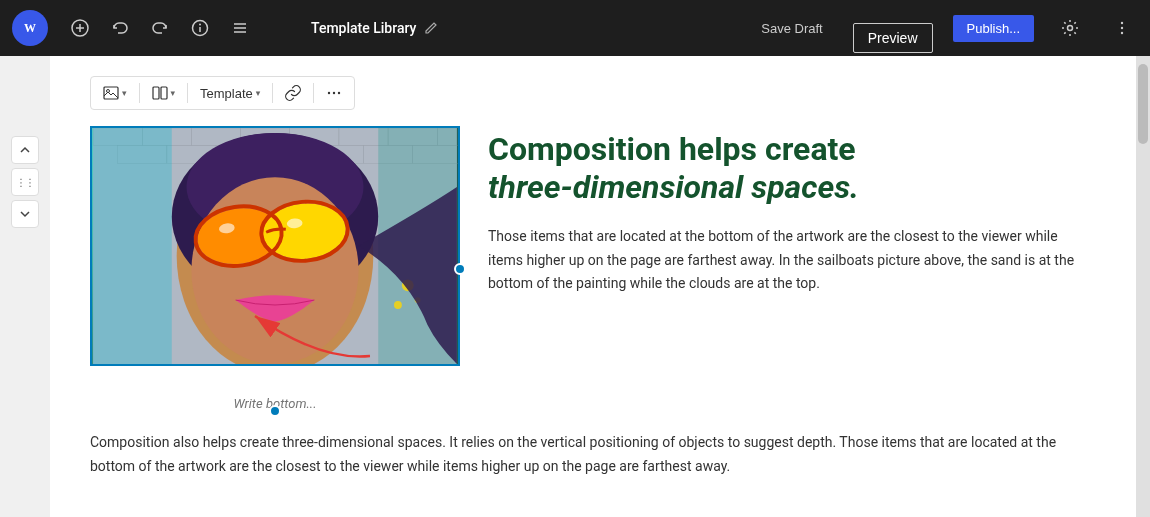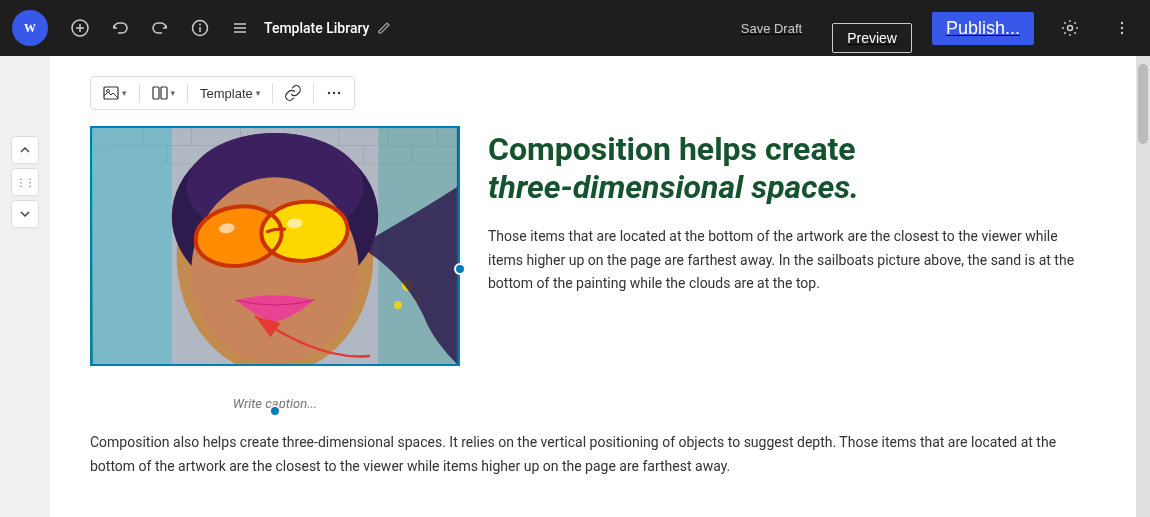--- a/index.html
+++ b/index.html
@@ -48,20 +48,21 @@
       justify-content: center;
       border-radius: 4px;
       font-size: 18px;
     }
 
     .template-title-area {
       display: flex;
       align-items: center;
       gap: 8px;
       flex: 1;
+      margin-left: 47px;
     }
 
     .template-title {
       color: #fff;
       font-size: 14px;
       font-weight: 500;
     }
 
     .edit-icon-btn {
       background: transparent;
@@ -71,21 +72,20 @@
       font-size: 14px;
       display: flex;
       align-items: center;
       justify-content: center;
     }
 
     .toolbar-right {
       display: flex;
       align-items: center;
       gap: 20px;
-      text-decoration: underline;
     }
 
     .btn-save-draft {
       background: transparent;
       border: none;
       color: #ccc;
       font-size: 13px;
       cursor: pointer;
       padding: 6px 10px;
     }
@@ -98,21 +98,21 @@
       cursor: pointer;
       padding: 6px 14px;
       border-radius: 2px;
       margin-top: 20px;
     }
 
     .btn-publish {
       background: #3858e9;
       border: none;
       color: #fff;
-      font-size: 18px;
+      font-size: 13px;
       cursor: pointer;
       padding: 6px 14px;
       border-radius: 2px;
     }
 
     
     .main-area {
       display: flex;
       height: calc(517px - 56px);
       background: #f0f0f0;
@@ -525,21 +525,21 @@
         <svg class="red-arrow" viewBox="0 0 200 120">
 
           <defs>
             <marker id="arrowhead" markerWidth="10" markerHeight="7" refX="10" refY="3.5" orient="auto">
               <polygon points="0 0, 10 3.5, 0 7" fill="#e53935"></polygon>
             </marker>
           </defs>
           <path d="M 170 95 Q 120 100 55 55" stroke="#e53935" stroke-width="2.5" fill="none" marker-end="url(#arrowhead)"></path>
         </svg>
 
-        <div class="image-caption">Write caption...</div>
+        <div class="image-caption">Write bottom...</div>
       </div>
 
       <div class="text-content">
         <h2 class="article-heading">
           <span>Composition helps create</span><br>
           <span class="italic-part">three-dimensional spaces.</span>
         </h2>
 
         <p class="article-para">Those items that are located at the bottom of the artwork are the closest to the viewer while items higher up on the page are farthest away. In the sailboats picture above, the sand is at the bottom of the painting while the clouds are at the top.</p>
       </div>

